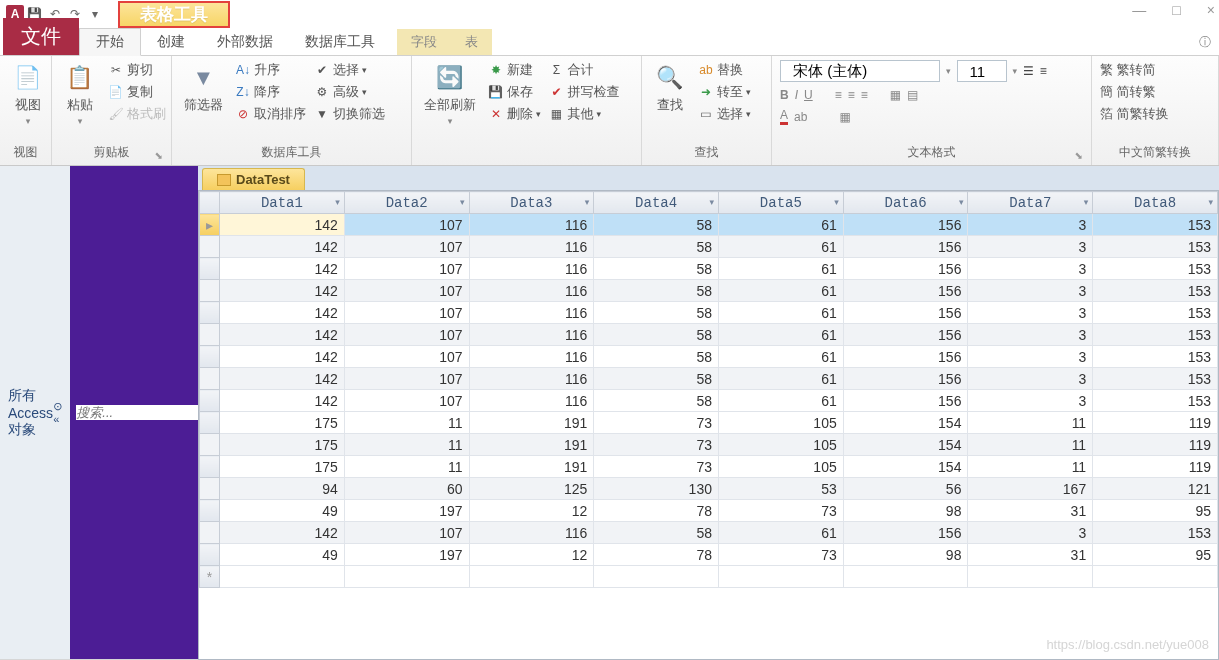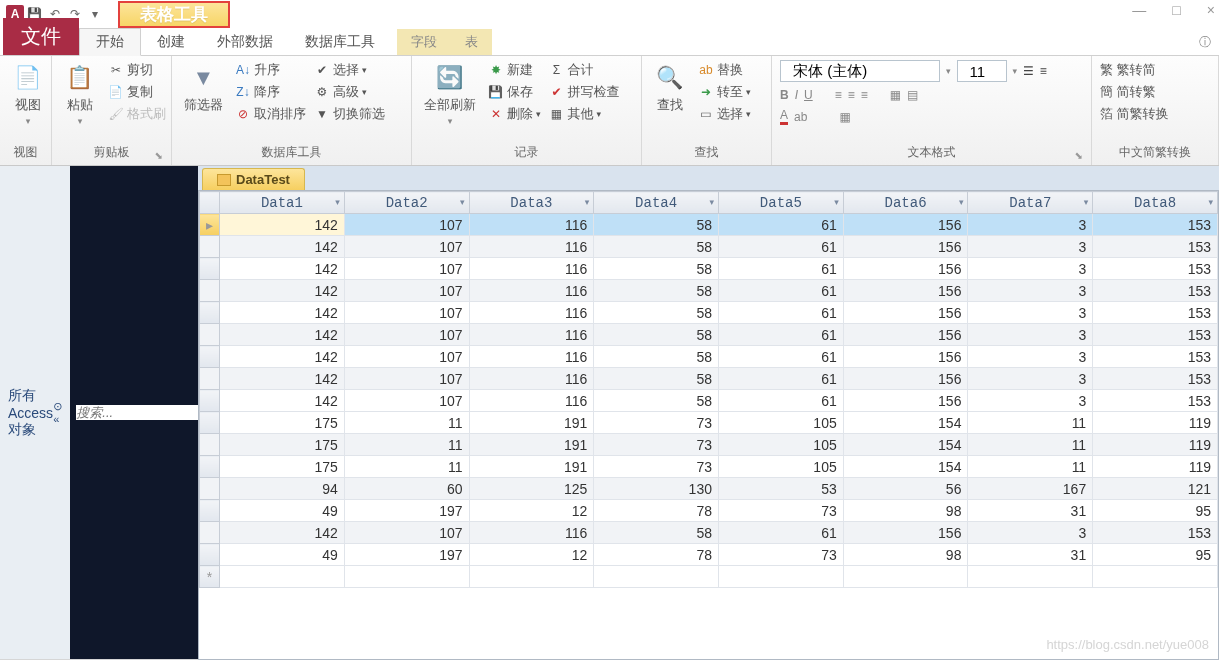--- a/index.html
+++ b/index.html
@@ -38,21 +38,21 @@
 .col { display:flex; flex-direction:column; gap:2px; }
 .ribbon select, .ribbon input.fnt { border:1px solid #b8c4ce; background:#fff; height:22px; font-size:15px; padding:0 12px;}
 .ribbon .font-name { width:160px; }
 .ribbon .font-size { width:50px; }
 .ribbon .fmtrow { display:flex; gap:6px; align-items:center;}
 
 
 .main { display:flex; height: calc(660px - 28px - 28px - 110px); }
 .nav { width: 198px; border-right:1px solid #cfcfcf; background:#f6f6f6; display:flex; flex-direction:row;}
 .nav-hdr { background:#e9eef3; padding:5px 8px; font-size:14px; color:#2a4a7a; display:flex; align-items:center; justify-content:space-between; border-bottom:1px solid #d6d6d6;}
-.nav-search { padding:3px 6px; border-bottom:1px solid #d6d6d6; display:flex; align-items:center; background:#0f172a;}
+.nav-search { padding:3px 6px; border-bottom:1px solid #d6d6d6; display:flex; align-items:center; background:#4c1d95;}
 .nav-search input { border:none; flex:1; font-style:italic; color:#888; font-size:13px; outline:none;}
 .nav-section { background:#e9eef3; padding:3px 8px; font-size:13px; color:#2a4a7a; display:flex; justify-content:space-between; border-bottom:1px solid #d6d6d6;}
 .nav-item { padding:6px 8px 6px 20px; font-size:14px; color:#333; display:flex; align-items:center; gap:6px;}
 .nav-item .tico { width:16px; height:14px; background:#f3c35a; border:1px solid #c79a2e; border-radius:1px; display:inline-block;}
 .nav-item .qico { width:16px; height:14px; background:linear-gradient(#9cc,#6aa); border:1px solid #5a9; display:inline-block;}
 .nav-item.sel-box { border:2px solid #e3413d; }
 
 
 .sheet { flex:1; background:#d9e3ee; display:flex; flex-direction:column; overflow:hidden;}
 .tab-strip { height:24px; display:flex; align-items:flex-end; padding-left:4px;}
@@ -215,21 +215,20 @@
             <span class="sico" style="color:#c33;">✔</span>
             <span>拼写检查</span>
           </div>
         <div class="small-line">
             <span class="sico">▦</span>
             <span>其他</span>
             <span style="font-size:9px;">▾</span>
           </div>
       </div>
     </div>
-    <div class="rgroup-label">记录</div>
   </div>
 
   <div class="rgroup" style="width:130px;">
     <div class="rgroup-body">
       <div class="big-btn">
         <span class="ico">🔍</span>
         <span class="lbl">查找</span>
       </div>
       <div class="col">
         <div class="small-line">

